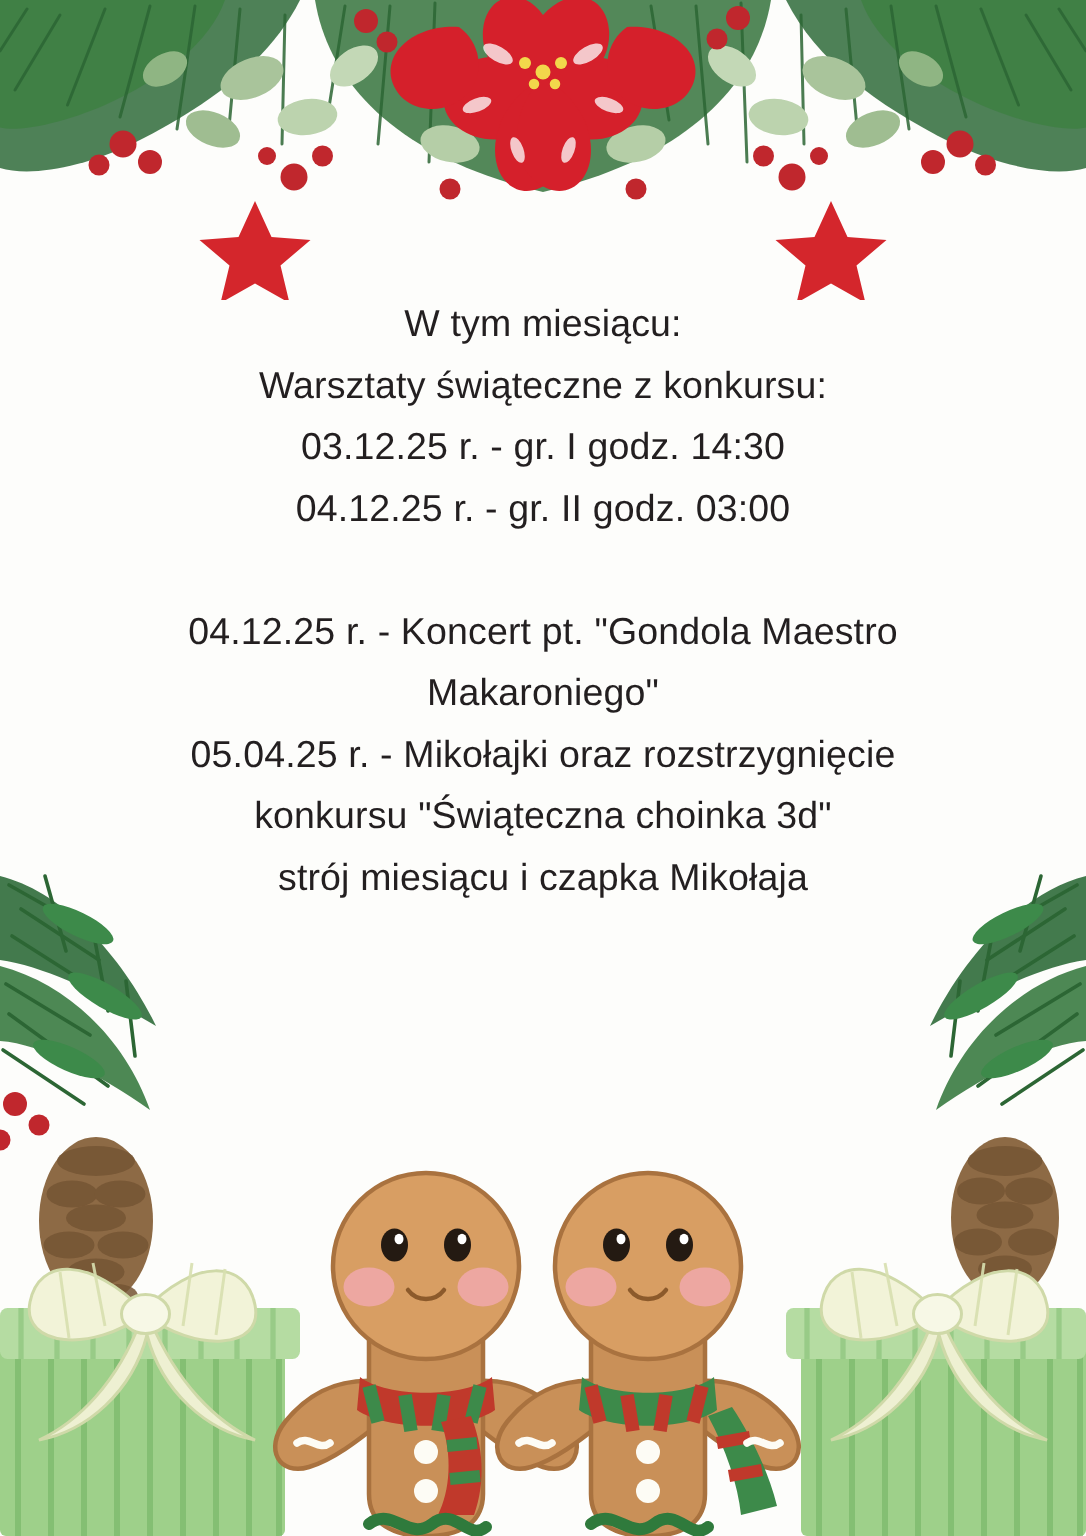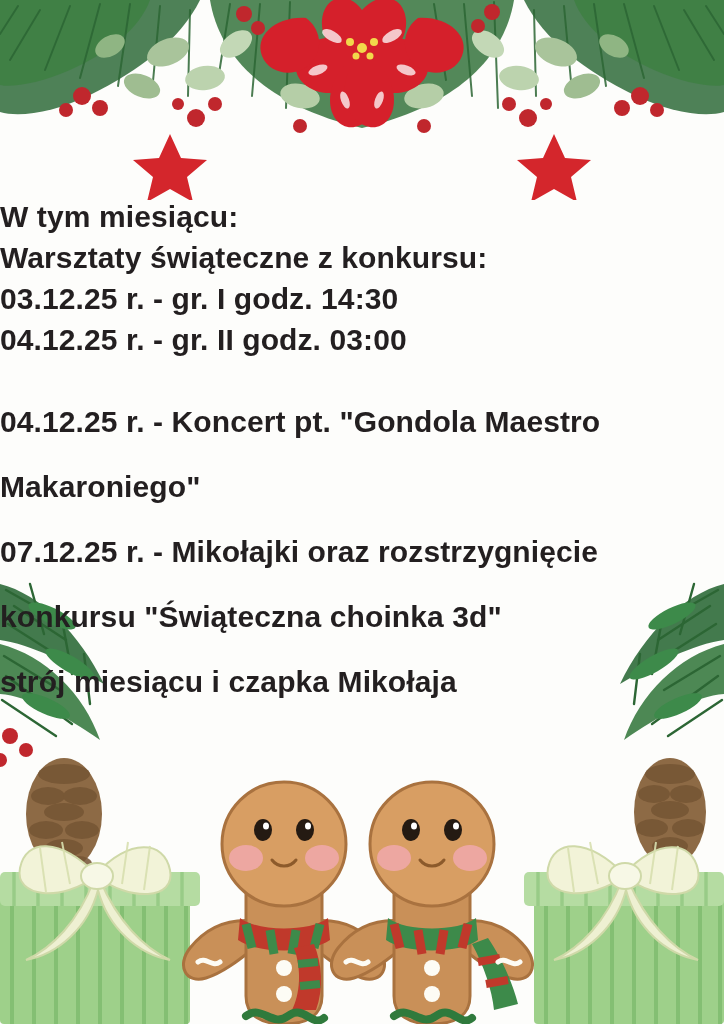--- a/index.html
+++ b/index.html
@@ -34,34 +34,35 @@
     overflow: hidden;
     pointer-events: none;
   }
 
   
   .poster-text {
     position: absolute;
     top: 196px;
     left: 0;
     width: 724px;
+    text-align: center;
     color: #231f20;
-    font-weight: bold;
-    font-size: 30px;
+    font-weight: normal;
+    font-size: 25px;
     line-height: 41px;
     letter-spacing: 0.1px;
     z-index: 5;
   }
   .poster-text .line {
     white-space: nowrap;
   }
   .block-2 {
     margin-top: 41px;
   }
-  .block-2 .line { white-space: normal; margin-top: 24px; }
+  .block-2 .line { white-space: normal; }
 </style>
 </head>
 <body>
 
 <div class="top-decor">
   <svg width="724" height="200" viewBox="0 0 724 200" xmlns="http://www.w3.org/2000/svg">
     <defs>
       <radialGradient id="pineG" cx="50%" cy="30%" r="70%">
         <stop offset="0%" stop-color="#4f8f52"></stop>
         <stop offset="100%" stop-color="#24602f"></stop>
@@ -177,21 +178,21 @@
   <div class="block-1">
     <div class="line">W tym miesiącu:</div>
     <div class="line">Warsztaty świąteczne z konkursu:</div>
     <div class="line">03.12.25 r. - gr. I godz. 14:30</div>
     <div class="line">04.12.25 r. - gr. II godz. 03:00</div>
   </div>
 
   <div class="block-2">
     <div class="line">04.12.25 r. - Koncert pt. "Gondola Maestro</div>
     <div class="line">Makaroniego"</div>
-    <div class="line">07.12.25 r. - Mikołajki oraz rozstrzygnięcie</div>
+    <div class="line">05.04.25 r. - Mikołajki oraz rozstrzygnięcie</div>
     <div class="line">konkursu "Świąteczna choinka 3d"</div>
     <div class="line">strój miesiącu i czapka Mikołaja</div>
   </div>
 
 </div>
 
 <div class="bottom-decor">
   <svg width="724" height="500" viewBox="0 0 724 500" xmlns="http://www.w3.org/2000/svg">
 
     <g>

